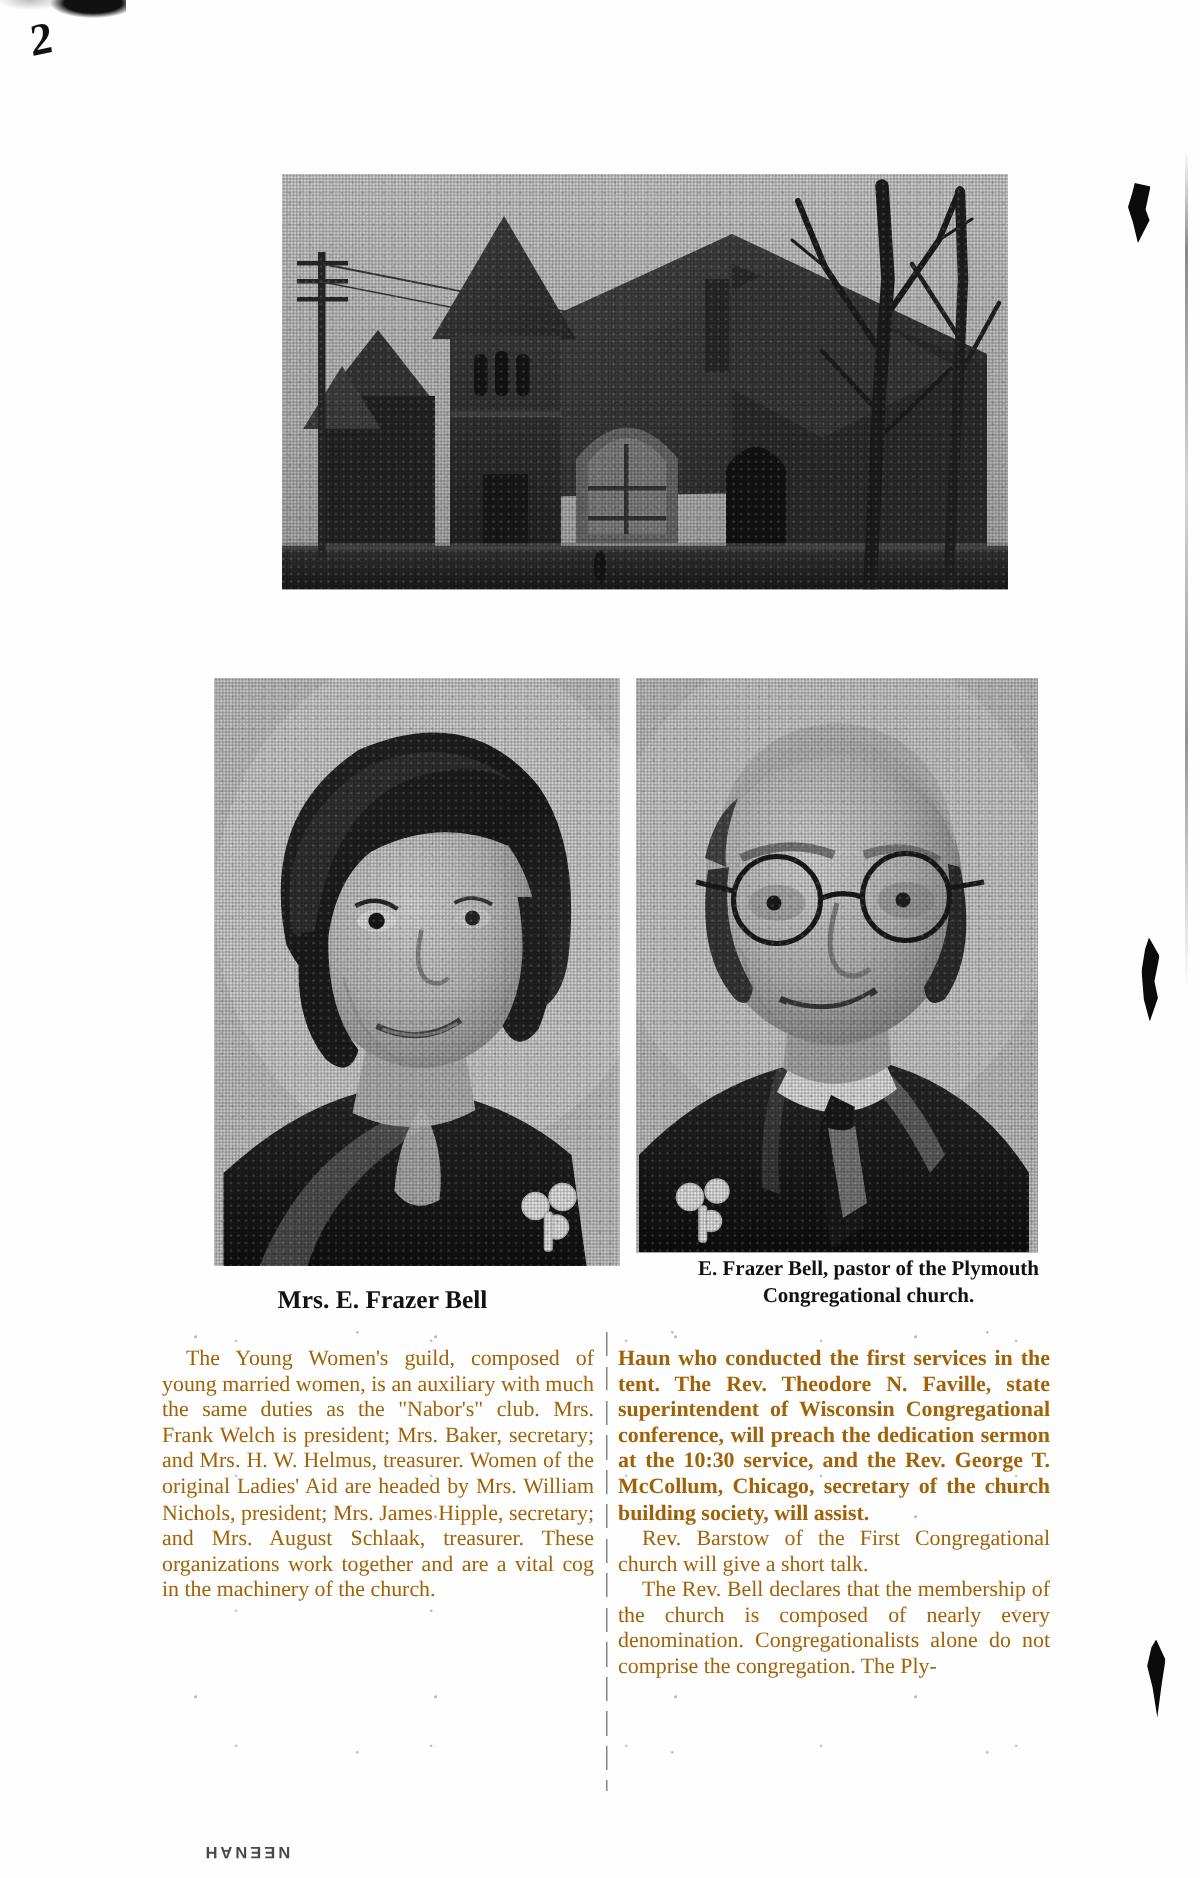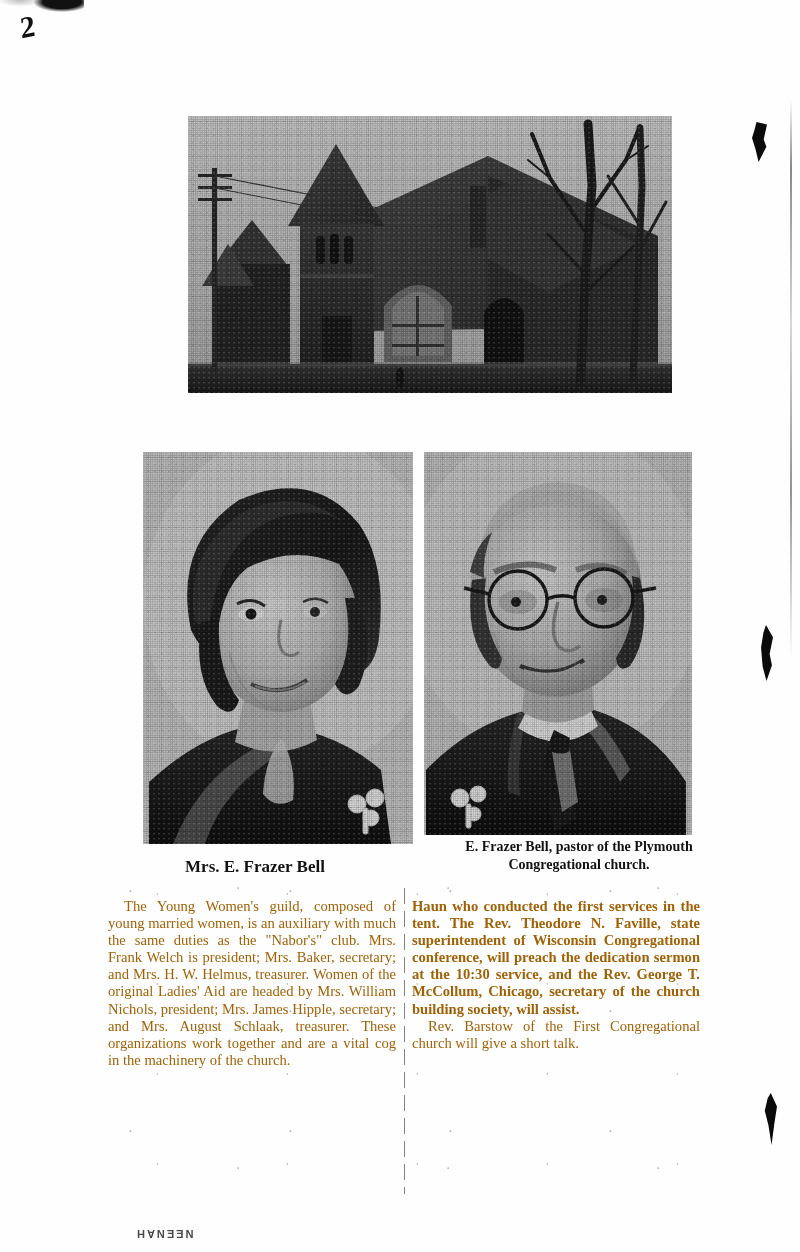--- a/index.html
+++ b/index.html
@@ -432,20 +432,21 @@
   <div class="columns">
     <div class="col-rule"></div>
 
     <div class="col" id="col-left">
       <p>The Young Women's guild, composed of young married women, is an auxiliary with much the same duties as the "Nabor's" club. Mrs. Frank Welch is president; Mrs. Baker, secretary; and Mrs. H. W. Helmus, treasurer. Women of the original Ladies' Aid are headed by Mrs. William Nichols, president; Mrs. James Hipple, secretary; and Mrs. August Schlaak, treasurer. These organizations work together and are a vital cog in the machinery of the church.</p>
     </div>
 
     <div class="col" id="col-right">
       <p class="cont">Haun who conducted the first services in the tent. The Rev. Theodore N. Faville, state superintendent of Wisconsin Congregational conference, will preach the dedication sermon at the 10:30 service, and the Rev. George T. McCollum, Chicago, secretary of the church building society, will assist.</p>
       <p>Rev. Barstow of the First Congregational church will give a short talk.</p>
+      <p>The Rev. Bell declares that the membership of the church is composed of nearly every denomination. Congregationalists alone do not comprise the congregation. The Ply-</p>
     </div>
 
     <div class="speckle"></div>
   </div>
 
   <div class="showthrough">NEENAH</div>
 
 </div>
 
 </body></html>

